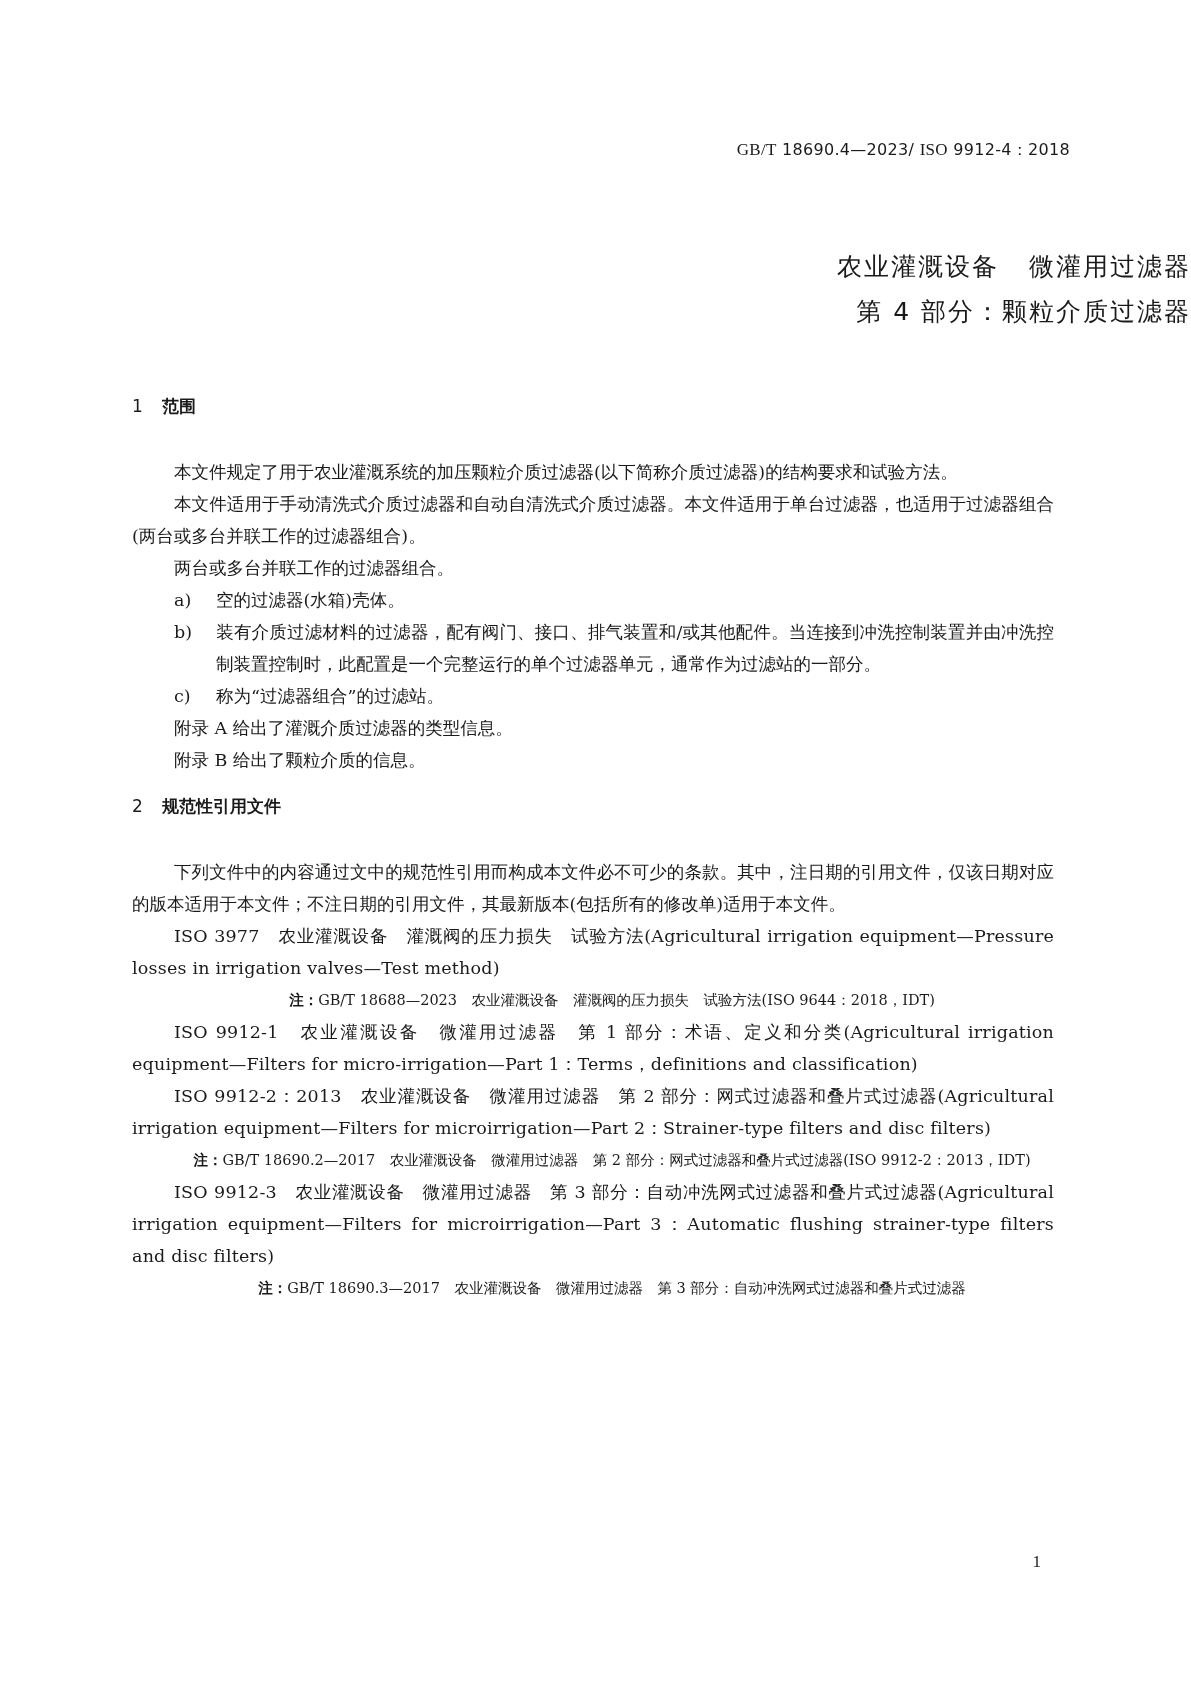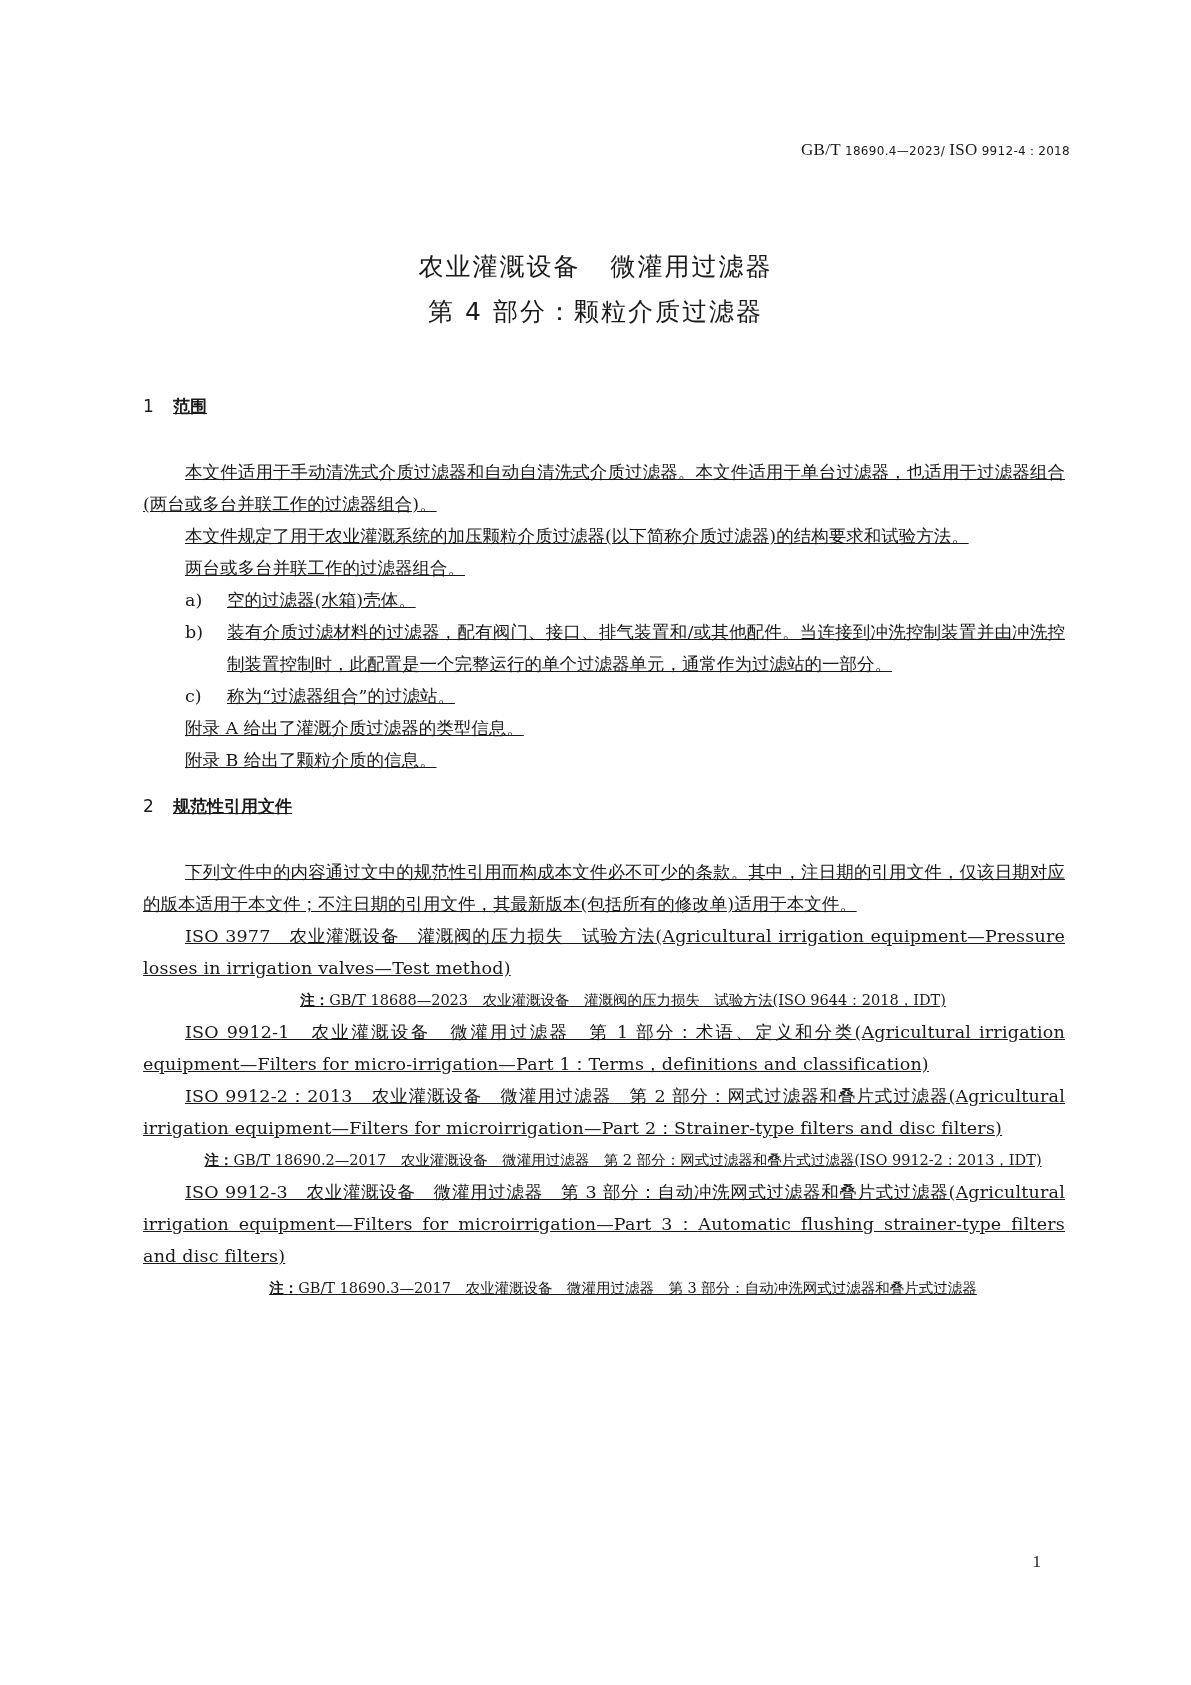--- a/index.html
+++ b/index.html
@@ -6,29 +6,29 @@
   body {
     width: 1191px; height: 1685px; position: relative; overflow: hidden;
     font-family: "DejaVu Serif", "Liberation Serif", serif;
     color: #1a1a1a;
   }
   .std-code {
     position: absolute; top: 140px; right: 121px;
     font-family: "Liberation Serif", serif; font-size: 17px; letter-spacing: 0.3px;
   }
   .std-code .b { font-weight: normal; }
-  .std-code .sans { font-family: "DejaVu Sans", sans-serif; font-size: 12px; }
+  .std-code .sans { font-family: "DejaVu Sans", sans-serif; font-size: 16px; }
   .title {
-    position: absolute; top: 244px; left: 0; width: 1191px; text-align: center;
+    position: absolute; top: 244px; left: 0; width: 1191px; text-align: right;
     font-family: "DejaVu Sans", sans-serif; font-size: 25px; line-height: 45px; letter-spacing: 2px;
   }
   .title .gap { display: inline-block; width: 30px; }
   .content {
-    position: absolute; top: 390px; left: 143px; width: 922px;
-    font-size: 17.5px; line-height: 32px; text-decoration: underline;
+    position: absolute; top: 390px; left: 132px; width: 922px;
+    font-size: 17.5px; line-height: 32px;
   }
   .h1 {
     font-family: "DejaVu Sans", sans-serif; font-weight: bold; font-size: 17px;
     margin: 0 0 34px 0;
   }
   .h1 .num { display: inline-block; width: 30px; font-weight: normal; }
   .p { text-indent: 42px; margin: 0; text-align: justify; }
   .p-flush { margin: 0 0 0 42px; }
   .list-item { margin: 0 0 0 42px; padding-left: 42px; text-indent: -42px; text-align: justify; }
   .list-item .marker { display: inline-block; width: 42px; text-indent: 0; }
@@ -57,22 +57,22 @@
   </div>
   <div>第 4 部分：颗粒介质过滤器</div>
 </div>
 
 <div class="content">
 
   <div class="h1">
     <span class="num">1</span><span>范围</span>
   </div>
 
+  <p class="p">本文件规定了用于农业灌溉系统的加压颗粒介质过滤器(以下简称介质过滤器)的结构要求和试验方法。</p>
   <p class="p">本文件适用于手动清洗式介质过滤器和自动自清洗式介质过滤器。本文件适用于单台过滤器，也适用于过滤器组合(两台或多台并联工作的过滤器组合)。</p>
-  <p class="p">本文件规定了用于农业灌溉系统的加压颗粒介质过滤器(以下简称介质过滤器)的结构要求和试验方法。</p>
   <p class="p-flush">两台或多台并联工作的过滤器组合。</p>
 
   <div class="list-item"><span class="marker">a)</span><span>空的过滤器(水箱)壳体。</span></div>
   <div class="list-item"><span class="marker">b)</span><span>装有介质过滤材料的过滤器，配有阀门、接口、排气装置和/或其他配件。当连接到冲洗控制装置并由冲洗控制装置控制时，此配置是一个完整运行的单个过滤器单元，通常作为过滤站的一部分。</span></div>
   <div class="list-item"><span class="marker">c)</span><span>称为“过滤器组合”的过滤站。</span></div>
 
   <p class="p-flush">附录 A 给出了灌溉介质过滤器的类型信息。</p>
   <p class="p-flush">附录 B 给出了颗粒介质的信息。</p>
 
   <div class="h1 section2">

